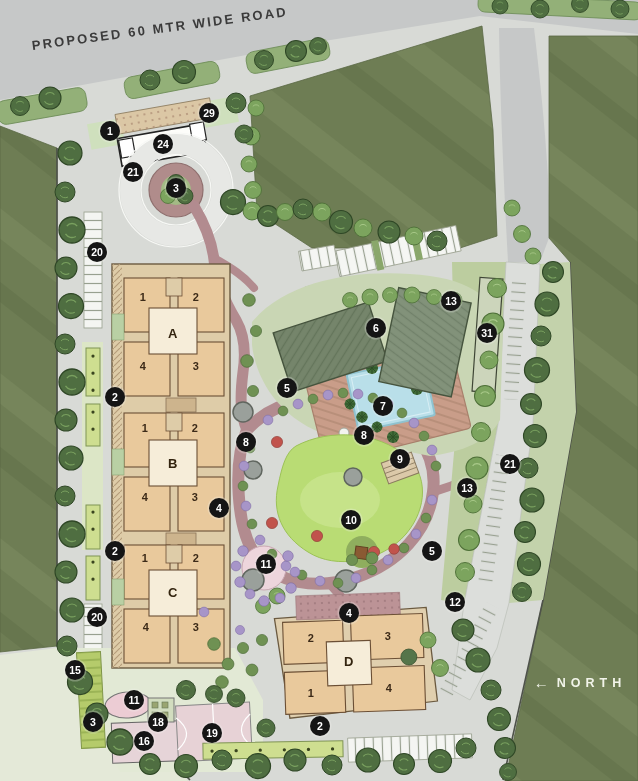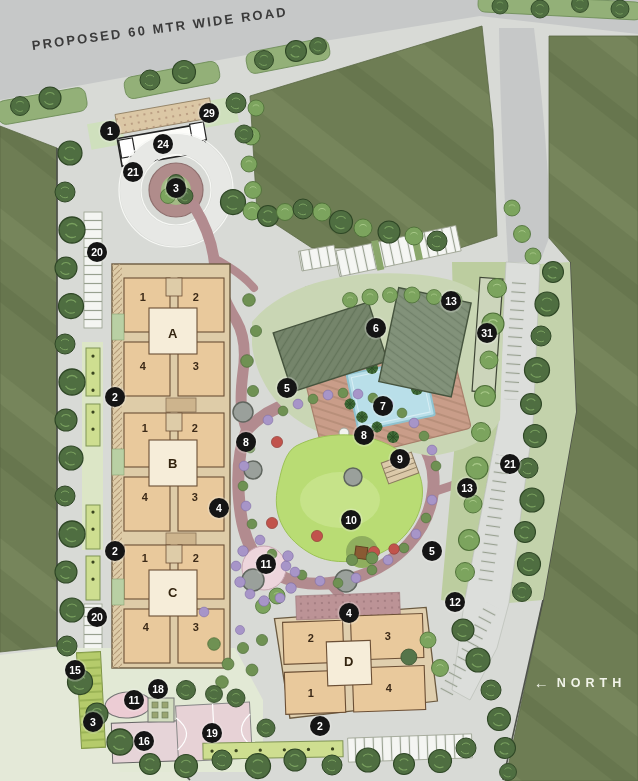--- a/index.html
+++ b/index.html
@@ -567,21 +567,21 @@
 <div class="mk" style="left:123px;top:162px">21</div>
 <div class="mk" style="left:166px;top:178px">3</div>
 <div class="mk" style="left:87px;top:242px">20</div>
 <div class="mk" style="left:105px;top:387px">2</div>
 <div class="mk" style="left:236px;top:432px">8</div>
 <div class="mk" style="left:209px;top:498px">4</div>
 <div class="mk" style="left:105px;top:541px">2</div>
 <div class="mk" style="left:87px;top:607px">20</div>
 <div class="mk" style="left:65px;top:660px">15</div>
 <div class="mk" style="left:124px;top:690px">11</div>
-<div class="mk" style="left:148px;top:679px">18</div>
+<div class="mk" style="left:148px;top:712px">18</div>
 <div class="mk" style="left:83px;top:712px">3</div>
 <div class="mk" style="left:134px;top:731px">16</div>
 <div class="mk" style="left:202px;top:723px">19</div>
 <div class="mk" style="left:310px;top:716px">2</div>
 <div class="mk" style="left:339px;top:603px">4</div>
 <div class="mk" style="left:445px;top:592px">12</div>
 <div class="mk" style="left:422px;top:541px">5</div>
 <div class="mk" style="left:341px;top:510px">10</div>
 <div class="mk" style="left:256px;top:554px">11</div>
 <div class="mk" style="left:390px;top:449px">9</div>

